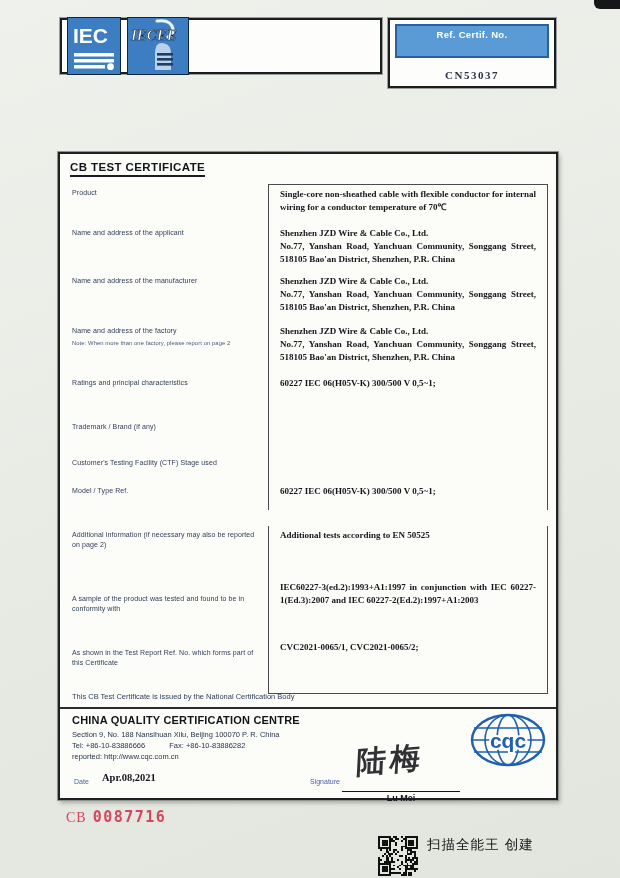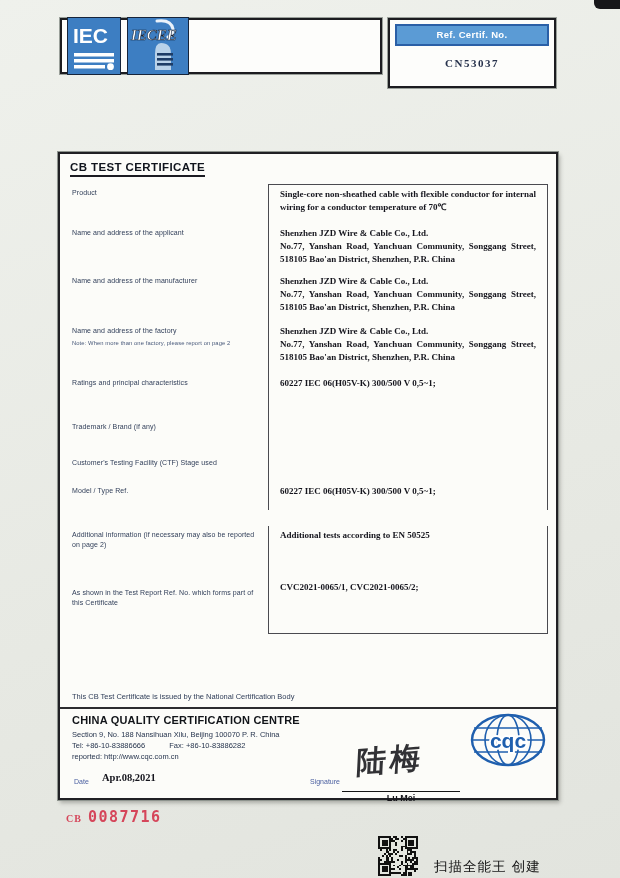--- a/index.html
+++ b/index.html
@@ -19,21 +19,21 @@
     background:#fdfdfb; border:2px solid #1c1c20; box-shadow:0 0 0 1px #9aa09a;
     display:flex; align-items:center; padding:4px 5px; gap:6px;
   }
   .ref-box {
     position:absolute; left:388px; top:18px; width:168px; height:70px;
     background:#fdfdfb; border:2px solid #1c1c20; box-shadow:0 0 0 1px #9aa09a;
     padding:4px 5px; text-align:center;
   }
   .ref-head {
     background:#5b9bd5; border:2px solid #2a5fa6; color:#ffffff;
-    font-size:9.5px; font-weight:bold; padding:3px 0 4px 0; letter-spacing:.3px;
+    font-size:9.5px; font-weight:bold; padding:3px 0 16px 0; letter-spacing:.3px;
   }
   .ref-val {
     margin-top:11px; font-family:"Liberation Serif", serif; font-weight:bold;
     font-size:11px; color:#27324c; letter-spacing:1.5px;
   }
 
   
   .banner {
     position:absolute; left:60px; top:96px; width:496px; height:52px;
     background:#4c85c4; border:2px solid #16161c; box-shadow:inset 0 0 0 1px #7fa9d6;
@@ -87,23 +87,23 @@
   .sig-script {
     position:absolute; left:296px; top:586px; font-size:30px; font-weight:bold; color:#1c1c20;
     transform:rotate(-5deg) skewX(-8deg); letter-spacing:4px; opacity:.9;
   }
   .sig-line { position:absolute; left:282px; top:637px; width:118px; border-bottom:1.8px solid #141414; }
   .sig-name { position:absolute; left:282px; top:639px; width:118px; text-align:center; font-size:9px; font-weight:bold; color:#15151a; }
   .cqc-logo { position:absolute; left:408px; top:558px; }
 
   
   .cb-line { position:absolute; left:66px; top:808px; color:#d5465a; }
-  .cb-prefix { font-family:"Liberation Serif", serif; font-weight:bold; font-size:10px; letter-spacing:1px; }
+  .cb-prefix { font-family:"Liberation Serif", serif; font-weight:normal; font-size:14px; letter-spacing:1px; }
   .cb-number { font-family:"DejaVu Sans Mono", monospace; font-weight:bold; font-size:15px; letter-spacing:1.5px; margin-left:6px; }
-  .scan-block { position:absolute; left:378px; top:836px; display:flex; align-items:flex-end; gap:16px; }
+  .scan-block { position:absolute; left:378px; top:836px; display:flex; align-items:flex-start; gap:9px; }
   .scan-note { font-size:13.5px; color:#141414; letter-spacing:1px; font-family:"DejaVu Sans", sans-serif; }
 </style>
 </head>
 <body>
 
 <div class="page">
   <div class="corner-mark"></div>
 
   <div class="logo-box">
     <svg width="54" height="58" viewBox="0 0 54 58">
@@ -169,20 +169,24 @@
         <div class="flabel">Customer's Testing Facility (CTF) Stage used</div>
         <div class="fvalue"></div>
       </div>
       <div class="row r8">
         <div class="flabel">Model / Type Ref.</div>
         <div class="fvalue">60227 IEC 06(H05V-K) 300/500 V 0,5~1;</div>
       </div>
       <div class="row r9">
         <div class="flabel">Additional information (if necessary may also be reported on page 2)</div>
         <div class="fvalue">Additional tests according to EN 50525</div>
+      </div>
+      <div class="row r10">
+        <div class="flabel">A sample of the product was tested and found to be in conformity with</div>
+        <div class="fvalue">IEC60227-3(ed.2):1993+A1:1997 in conjunction with IEC 60227-1(Ed.3):2007 and IEC 60227-2(Ed.2):1997+A1:2003</div>
       </div>
       <div class="row r11 last">
         <div class="flabel">As shown in the Test Report Ref. No. which forms part of this Certificate</div>
         <div class="fvalue">CVC2021-0065/1, CVC2021-0065/2;</div>
       </div>
     </div>
 
     <div class="issued">This CB Test Certificate is issued by the National Certification Body</div>
     <div class="footer-hr"></div>
 

